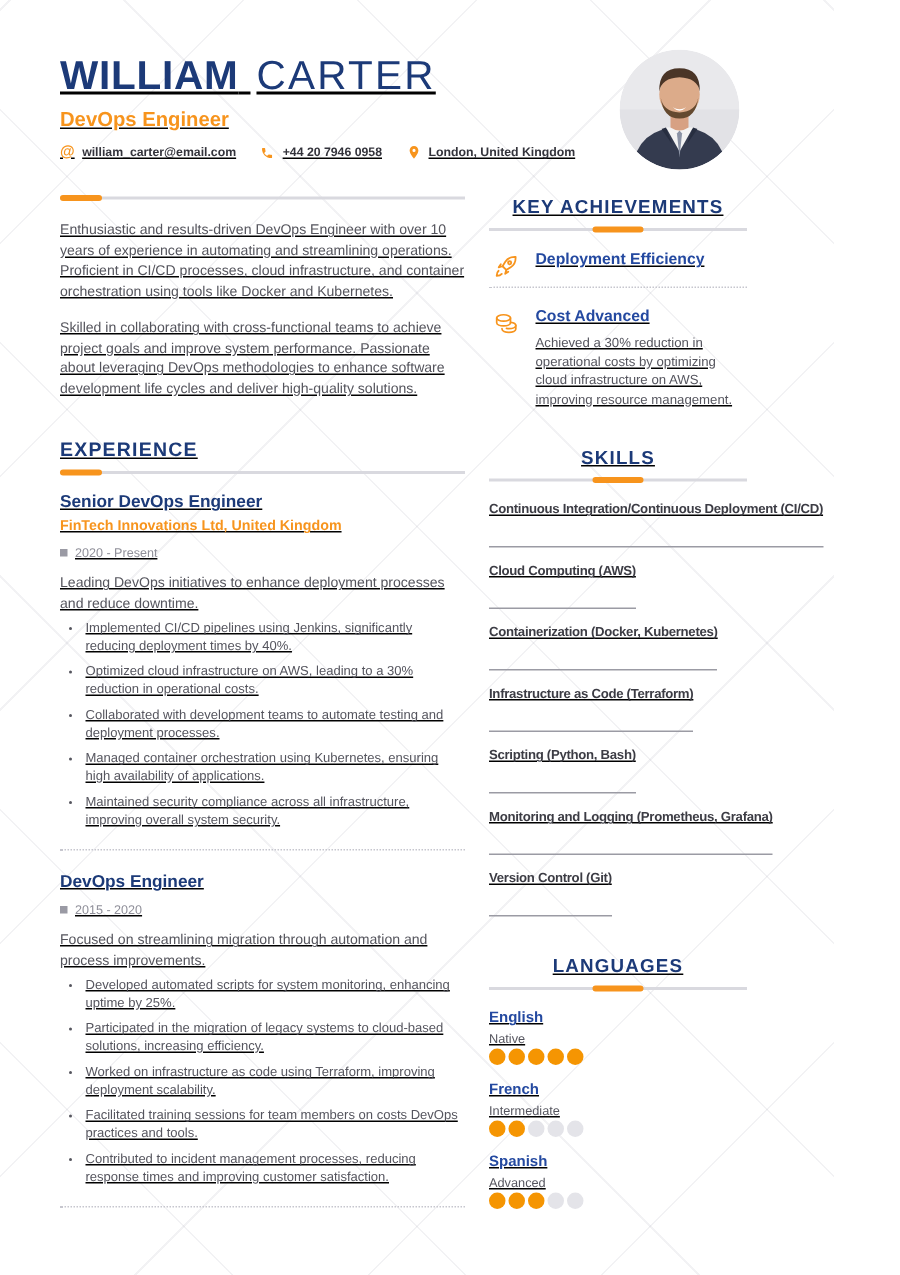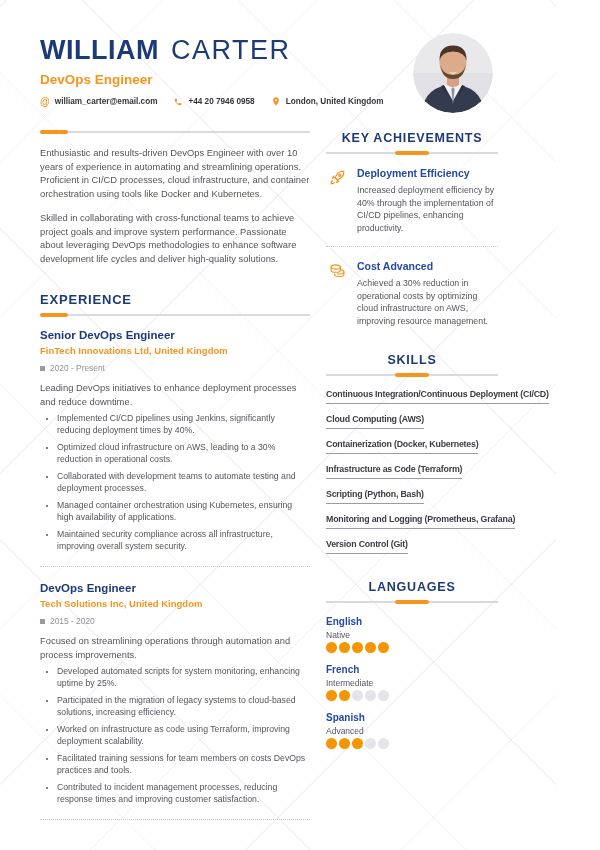--- a/index.html
+++ b/index.html
@@ -1,18 +1,18 @@
 <!DOCTYPE html>
 <html><head>
 <meta charset="utf-8">
 <style>
   * { box-sizing: border-box; }
   html,body { margin:0; padding:0; }
   body { font-family:"Liberation Sans", sans-serif; background:#fff; }
-  .page { position:relative; width:556px; height:850px; background:#ffffff; overflow:hidden; }
+  .page { position:relative; width:556px; height:850px; background:#ffffff; overflow:hidden;text-decoration:underline; }
   .watermark { position:absolute; inset:0; pointer-events:none;
     background-image:
       repeating-linear-gradient(45deg, transparent 0 109px, rgba(130,130,150,.10) 109px 110px),
       repeating-linear-gradient(-45deg, transparent 0 109px, rgba(130,130,150,.10) 109px 110px);
   }
   .content { position:relative; padding:30px 0 0 40px; }
 
   
   .name { margin:6px 0 0; font-size:27px; color:#1c3a78; letter-spacing:.5px; font-weight:normal; line-height:1.05; }
   .name .first { font-weight:bold; }
@@ -54,21 +54,21 @@
   
   .ach { position:relative; padding-left:31px; margin-bottom:8px; }
   .ach-icon { position:absolute; left:3px; top:2px; }
   .ach-title { font-size:10.5px; font-weight:bold; color:#2449a0; }
   .ach-text { margin-top:5px; font-size:8.8px; line-height:12.5px; color:#55555e; }
   .ach-divider { border:0; border-top:1px dotted #c6c6ce; margin:12px 0 13px; }
 
   
   .skills-sec { margin-top:26px; }
   .skill { width:max-content; white-space:nowrap; font-size:8.8px; letter-spacing:-.2px; font-weight:bold;
-           color:#3c3c44; padding-bottom:4px; border-bottom:1.5px solid #9b9ba4; margin-bottom:10px; }
+           color:#3c3c44; padding-bottom:20px; border-bottom:1.5px solid #9b9ba4; margin-bottom:10px; }
 
   
   .langs-sec { margin-top:26px; }
   .lang { display:flex; justify-content:space-between; align-items:flex-start; margin-bottom:11px;flex-direction:column; }
   .lang-name { font-size:10px; font-weight:bold; color:#2449a0; }
   .lang-level { margin-top:3px; font-size:8.5px; color:#55555e; }
   .dots { display:flex; gap:2px; margin-top:2px; }
   .dot { width:11px; height:11px; border-radius:50%; background:#e4e4e9; }
   .dot.filled { background:#f59502; }
 </style>
@@ -163,26 +163,25 @@
               <li>Collaborated with development teams to automate testing and deployment processes.</li>
               <li>Managed container orchestration using Kubernetes, ensuring high availability of applications.</li>
               <li>Maintained security compliance across all infrastructure, improving overall system security.</li>
             </ul>
           </article>
 
           <hr class="dotted-divider">
 
           <article class="job">
             <div class="job-title-line">DevOps Engineer</div>
-            <div class="job-company">Tech Solutions Inc, United Kingdom</div>
             <div class="job-dates">
               <span class="date-square"></span>
               <span>2015 - 2020</span>
             </div>
-            <div class="job-lead">Focused on streamlining operations through automation and process improvements.</div>
+            <div class="job-lead">Focused on streamlining migration through automation and process improvements.</div>
             <ul>
               <li>Developed automated scripts for system monitoring, enhancing uptime by 25%.</li>
               <li>Participated in the migration of legacy systems to cloud-based solutions, increasing efficiency.</li>
               <li>Worked on infrastructure as code using Terraform, improving deployment scalability.</li>
               <li>Facilitated training sessions for team members on costs DevOps practices and tools.</li>
               <li>Contributed to incident management processes, reducing response times and improving customer satisfaction.</li>
             </ul>
           </article>
 
           <hr class="dotted-divider">
@@ -198,21 +197,20 @@
           <div class="ach">
             <span class="ach-icon">
               <svg width="17" height="17" viewBox="0 0 24 24" fill="none" stroke="#f7941d" stroke-width="1.7" stroke-linecap="round" stroke-linejoin="round">
                 <path d="M4.8 16.2c-1.2 1-1.8 3.2-1.8 4.8 1.6 0 3.8-.6 4.8-1.8"></path>
                 <path d="M12 15.5 8.5 12l2.6-4.2C13 4.6 16.6 3 20.8 3.2c.2 4.2-1.4 7.8-4.6 9.7L12 15.5z"></path>
                 <circle cx="15.2" cy="8.8" r="1.5"></circle>
                 <path d="M8.5 12 4.9 13l2-2.9M12 15.5l-1 3.6 2.9-2"></path>
               </svg>
             </span>
             <div class="ach-title">Deployment Efficiency</div>
-            <div class="ach-text">Increased deployment efficiency by 40% through the implementation of CI/CD pipelines, enhancing productivity.</div>
           </div>
 
           <hr class="ach-divider">
 
           <div class="ach">
             <span class="ach-icon">
               <svg width="17" height="17" viewBox="0 0 24 24" fill="none" stroke="#f7941d" stroke-width="1.6" stroke-linecap="round">
                 <ellipse cx="9.5" cy="7" rx="6.5" ry="3"></ellipse>
                 <path d="M3 7v4.5c0 1.7 2.9 3 6.5 3s6.5-1.3 6.5-3V7"></path>
                 <path d="M16 11.2c3 .4 5 1.5 5 2.8 0 1.7-2.9 3-6.5 3-.8 0-1.6-.1-2.3-.2"></path>

